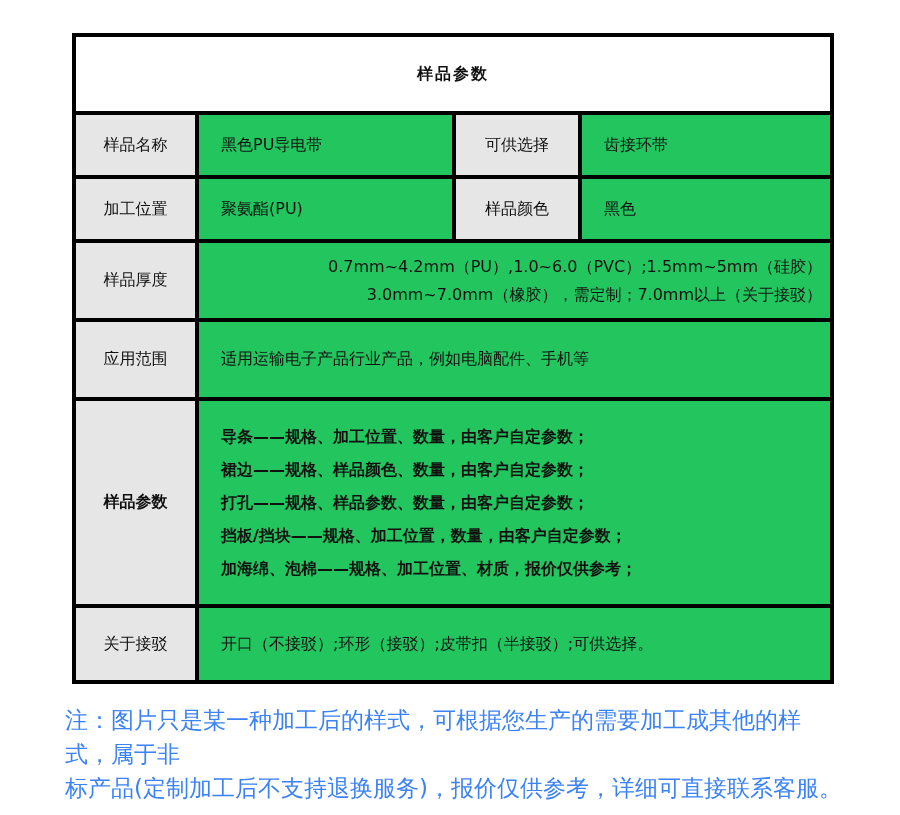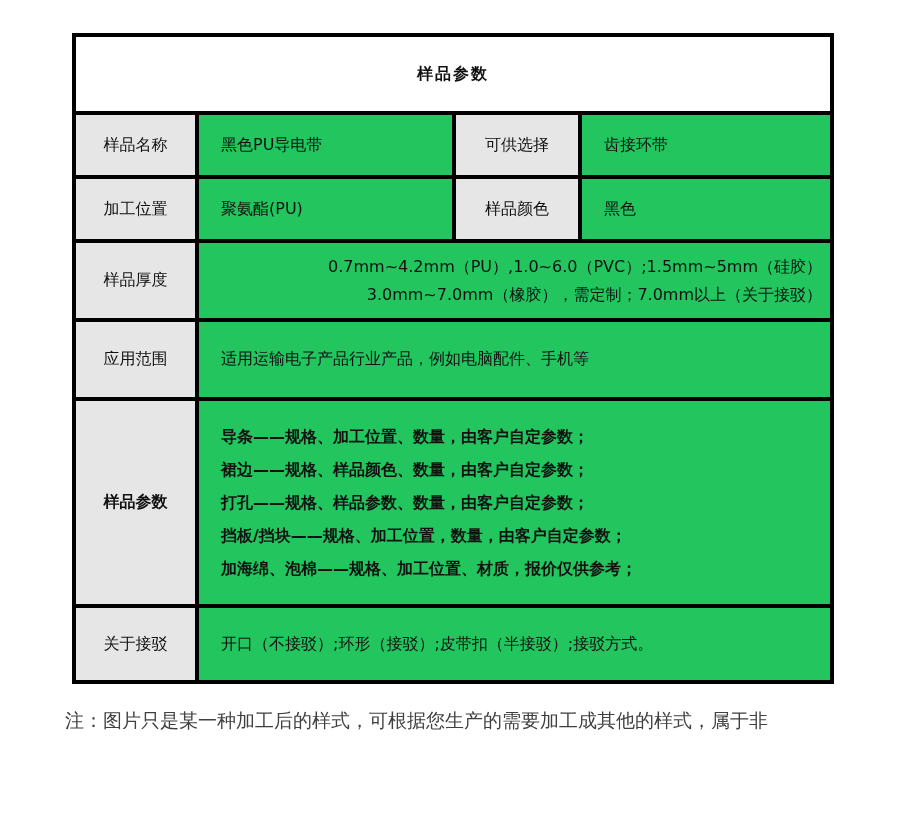--- a/index.html
+++ b/index.html
@@ -56,23 +56,23 @@
   tr.r-medium td { height: 73px; }
   tr.r-big    td { height: 201px; font-weight: bold; }
   tr.r-last   td { height: 70px; }
   .line28 { line-height: 28px; text-align: right; }
   .line33 { line-height: 33px; }
   .note {
     position: absolute;
     left: 65px;
     top: 703px;
     width: 780px;
-    font-size: 19px;
+    font-size: 23px;
     line-height: 34px;
-    color: #404040;
+    color: #3b82f6;
     text-align: left;
   }
 </style>
 </head>
 <body>
 
 <div class="page">
 
   <table class="spec-table">
     <colgroup>
@@ -120,22 +120,23 @@
         <div class="line33">导条——规格、加工位置、数量，由客户自定参数；</div>
         <div class="line33">裙边——规格、样品颜色、数量，由客户自定参数；</div>
         <div class="line33">打孔——规格、样品参数、数量，由客户自定参数；</div>
         <div class="line33">挡板/挡块——规格、加工位置，数量，由客户自定参数；</div>
         <div class="line33">加海绵、泡棉——规格、加工位置、材质，报价仅供参考；</div>
       </td>
     </tr>
 
     <tr class="r-last">
       <td class="label-cell">关于接驳</td>
-      <td class="value-cell" colspan="3">开口（不接驳）;环形（接驳）;皮带扣（半接驳）;接驳方式。</td>
+      <td class="value-cell" colspan="3">开口（不接驳）;环形（接驳）;皮带扣（半接驳）;可供选择。</td>
     </tr>
   </tbody>
     </table>
 
   <div class="note">
     <div>注：图片只是某一种加工后的样式，可根据您生产的需要加工成其他的样式，属于非</div>
+    <div>标产品(定制加工后不支持退换服务)，报价仅供参考，详细可直接联系客服。</div>
   </div>
 
 </div>
 
 </body></html>

